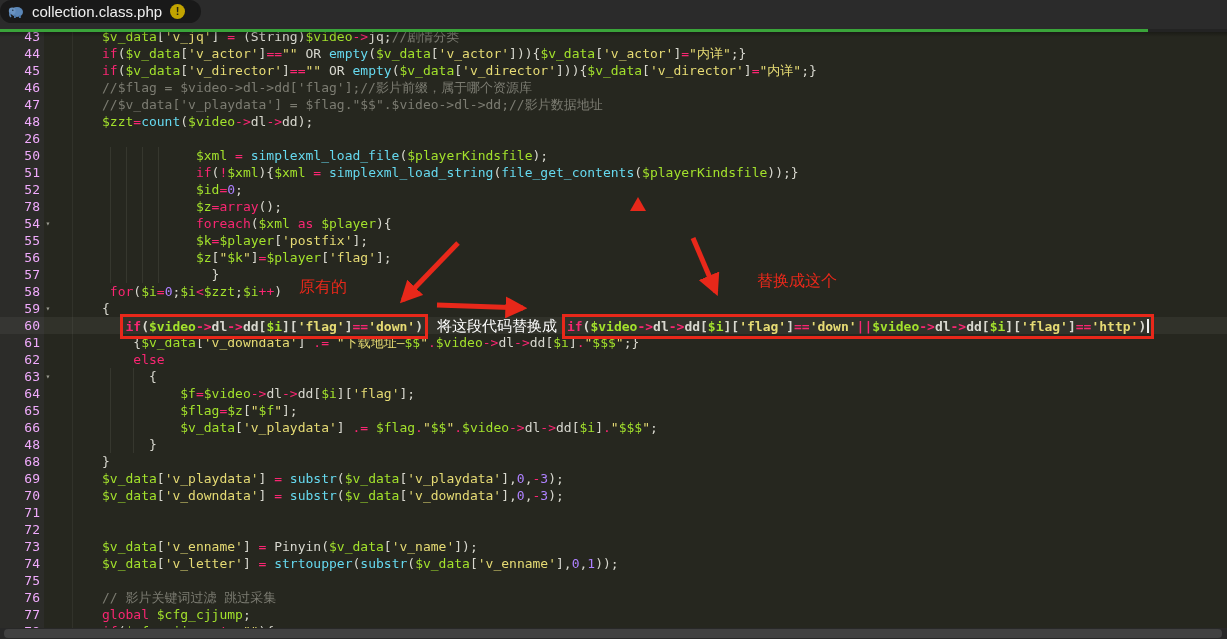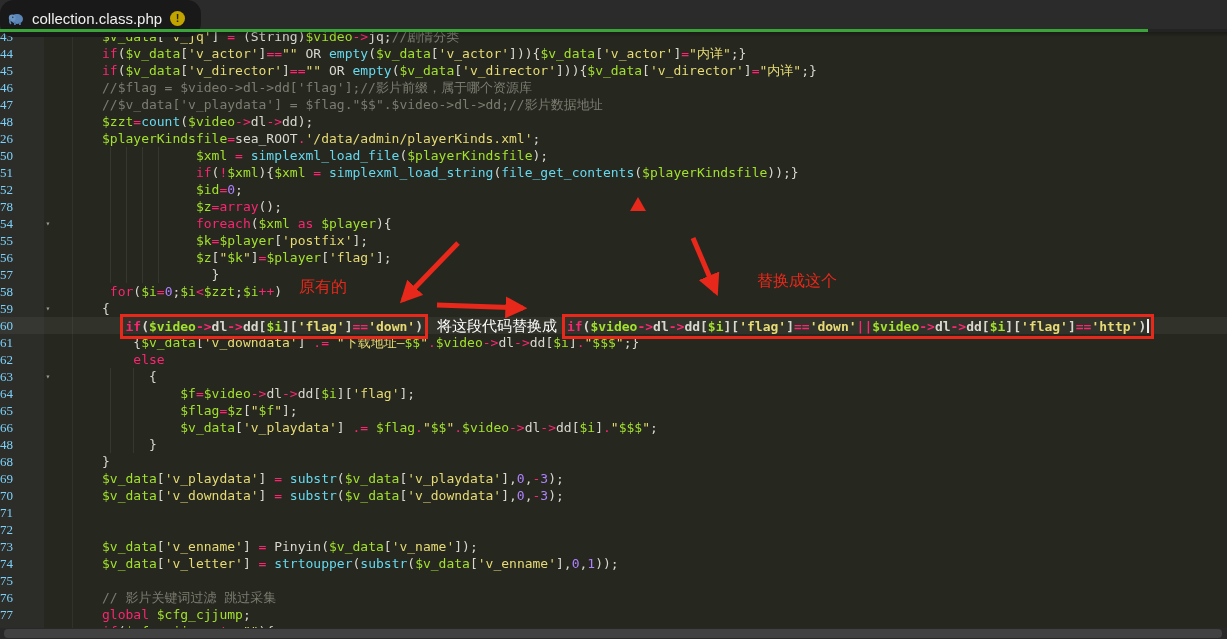--- a/index.html
+++ b/index.html
@@ -1,36 +1,36 @@
 <!DOCTYPE html>
 <html><head>
 <meta charset="utf-8">
 <style>
   html,body{margin:0;padding:0;background:#111;}
   #app{position:relative;width:1227px;height:639px;overflow:hidden;background:#26271f;
        font-family:"DejaVu Sans Mono",monospace;}
   
   #tabbar{position:absolute;left:0;top:0;width:1227px;height:29px;background:#2b2b2b;z-index:30;}
-  #tab{position:absolute;left:0;top:0;width:201px;height:37px;background:#191919;
+  #tab{position:absolute;left:0;top:0;width:201px;height:23px;background:#191919;
        display:flex;align-items:center;gap:8px;padding:0 8px;box-sizing:border-box;border-radius:14px;}
   #tab-title{color:#f0f0f0;font:15px "Liberation Sans",sans-serif;white-space:nowrap;}
   #badge{width:15px;height:15px;border-radius:50%;background:#c2a400;color:#26260f;
          font:bold 11px/15px "Liberation Sans",sans-serif;text-align:center;flex:none;}
   #greenline{position:absolute;left:0;top:29px;width:1148px;height:3px;background:#3aa43a;z-index:31;}
   #greenline-rest{position:absolute;left:1148px;top:29px;width:79px;height:3px;background:#232323;z-index:31;}
   #tabshadow{position:absolute;left:0;top:32px;width:1227px;height:5px;z-index:8;
              background:linear-gradient(rgba(0,0,0,.30),rgba(0,0,0,0));}
   
   #gutter-bg{position:absolute;left:0;top:0;width:44px;height:639px;background:#2c2c29;z-index:1;}
   #gutter-line{position:absolute;left:72px;top:31px;width:1px;height:597px;background:#31322a;z-index:1;}
   .guide{position:absolute;width:1px;background:#36372e;z-index:1;}
   #rows{position:absolute;left:0;top:28px;width:1227px;z-index:2;}
   .row{display:flex;height:17px;white-space:pre;font:13px/17px "DejaVu Sans Mono",monospace;}
   .row.current{background:rgba(255,255,255,.05);}
-  .ln{width:40px;flex:none;text-align:left;color:#7dd3fc;font-family:Liberation Serif, serif;}
+  .ln{width:40px;flex:none;text-align:right;color:#f0abfc;}
   .fold{width:16px;flex:none;text-align:center;color:#9c9c92;font-size:8px;line-height:17px;}
   .code{flex:none;padding-left:46px;}
   .t-k{color:#f92672;} .t-o{color:#f92672;}
   .t-f{color:#66d9ef;}
   .t-v{color:#a3e22c;}
   .t-s{color:#e6db74;}
   .t-n{color:#ae81ff;}
   .t-p{color:#d8d8cf;} .t-i{color:#d8d8cf;}
   .t-c{color:#7c7c72;text-align:right;}
   .redbox{position:relative;z-index:5;outline:3px solid #e8281a;outline-offset:2px;font-weight:bold;}
@@ -60,21 +60,21 @@
   <div class="guide" style="left:110px;top:368px;height:85px;"></div>
   <div class="guide" style="left:133px;top:368px;height:85px;"></div>
 
   <div id="rows">
       <div class="row"><span class="ln">43</span><span class="fold"></span><span class="code"><span class="t-v">$v_data</span><span class="t-p">[</span><span class="t-s">'v_jq'</span><span class="t-p">]</span><span class="t-o"> = </span><span class="t-p">(</span><span class="t-i">String</span><span class="t-p">)</span><span class="t-v">$video</span><span class="t-o">-&gt;</span><span class="t-i">jq</span><span class="t-p">;</span><span class="t-c">//剧情分类</span></span></div>
       <div class="row"><span class="ln">44</span><span class="fold"></span><span class="code"><span class="t-k">if</span><span class="t-p">(</span><span class="t-v">$v_data</span><span class="t-p">[</span><span class="t-s">'v_actor'</span><span class="t-p">]</span><span class="t-o">==</span><span class="t-s">""</span><span class="t-i"> OR </span><span class="t-f">empty</span><span class="t-p">(</span><span class="t-v">$v_data</span><span class="t-p">[</span><span class="t-s">'v_actor'</span><span class="t-p">]))</span><span class="t-p">{</span><span class="t-v">$v_data</span><span class="t-p">[</span><span class="t-s">'v_actor'</span><span class="t-p">]</span><span class="t-o">=</span><span class="t-s">"内详"</span><span class="t-p">;}</span></span></div>
       <div class="row"><span class="ln">45</span><span class="fold"></span><span class="code"><span class="t-k">if</span><span class="t-p">(</span><span class="t-v">$v_data</span><span class="t-p">[</span><span class="t-s">'v_director'</span><span class="t-p">]</span><span class="t-o">==</span><span class="t-s">""</span><span class="t-i"> OR </span><span class="t-f">empty</span><span class="t-p">(</span><span class="t-v">$v_data</span><span class="t-p">[</span><span class="t-s">'v_director'</span><span class="t-p">]))</span><span class="t-p">{</span><span class="t-v">$v_data</span><span class="t-p">[</span><span class="t-s">'v_director'</span><span class="t-p">]</span><span class="t-o">=</span><span class="t-s">"内详"</span><span class="t-p">;}</span></span></div>
       <div class="row"><span class="ln">46</span><span class="fold"></span><span class="code"><span class="t-c">//$flag = $video-&gt;dl-&gt;dd['flag'];//影片前缀，属于哪个资源库</span></span></div>
       <div class="row"><span class="ln">47</span><span class="fold"></span><span class="code"><span class="t-c">//$v_data['v_playdata'] = $flag."$$".$video-&gt;dl-&gt;dd;//影片数据地址</span></span></div>
       <div class="row"><span class="ln">48</span><span class="fold"></span><span class="code"><span class="t-v">$zzt</span><span class="t-o">=</span><span class="t-f">count</span><span class="t-p">(</span><span class="t-v">$video</span><span class="t-o">-&gt;</span><span class="t-i">dl</span><span class="t-o">-&gt;</span><span class="t-i">dd</span><span class="t-p">);</span></span></div>
-      <div class="row"><span class="ln">26</span><span class="fold"></span><span class="code"><span class="t-v">$playerKindsfile</span><span class="t-o">=</span><span class="t-i">sea_ROOT</span><span class="t-o">.</span><span class="t-s">'/data/admin/playerKinds.xml'</span><span class="t-p">;</span></span></div>
+      <div class="row"><span class="ln">26</span><span class="fold"></span></div>
       <div class="row"><span class="ln">50</span><span class="fold"></span><span class="code">            <span class="t-v">$xml</span><span class="t-o"> = </span><span class="t-f">simplexml_load_file</span><span class="t-p">(</span><span class="t-v">$playerKindsfile</span><span class="t-p">);</span></span></div>
       <div class="row"><span class="ln">51</span><span class="fold"></span><span class="code">            <span class="t-k">if</span><span class="t-p">(</span><span class="t-o">!</span><span class="t-v">$xml</span><span class="t-p">){</span><span class="t-v">$xml</span><span class="t-o"> = </span><span class="t-f">simplexml_load_string</span><span class="t-p">(</span><span class="t-f">file_get_contents</span><span class="t-p">(</span><span class="t-v">$playerKindsfile</span><span class="t-p">));}</span></span></div>
       <div class="row"><span class="ln">52</span><span class="fold"></span><span class="code">            <span class="t-v">$id</span><span class="t-o">=</span><span class="t-n">0</span><span class="t-p">;</span></span></div>
       <div class="row"><span class="ln">78</span><span class="fold"></span><span class="code">            <span class="t-v">$z</span><span class="t-o">=</span><span class="t-k">array</span><span class="t-p">();</span></span></div>
       <div class="row"><span class="ln">54</span><span class="fold">▾</span><span class="code">            <span class="t-k">foreach</span><span class="t-p">(</span><span class="t-v">$xml</span><span class="t-k"> as </span><span class="t-v">$player</span><span class="t-p">){</span></span></div>
       <div class="row"><span class="ln">55</span><span class="fold"></span><span class="code">            <span class="t-v">$k</span><span class="t-o">=</span><span class="t-v">$player</span><span class="t-p">[</span><span class="t-s">'postfix'</span><span class="t-p">];</span></span></div>
       <div class="row"><span class="ln">56</span><span class="fold"></span><span class="code">            <span class="t-v">$z</span><span class="t-p">[</span><span class="t-s">"</span><span class="t-v">$k</span><span class="t-s">"</span><span class="t-p">]</span><span class="t-o">=</span><span class="t-v">$player</span><span class="t-p">[</span><span class="t-s">'flag'</span><span class="t-p">];</span></span></div>
       <div class="row"><span class="ln">57</span><span class="fold"></span><span class="code">              <span class="t-p">}</span></span></div>
       <div class="row"><span class="ln">58</span><span class="fold"></span><span class="code"> <span class="t-k">for</span><span class="t-p">(</span><span class="t-v">$i</span><span class="t-o">=</span><span class="t-n">0</span><span class="t-p">;</span><span class="t-v">$i</span><span class="t-o">&lt;</span><span class="t-v">$zzt</span><span class="t-p">;</span><span class="t-v">$i</span><span class="t-o">++</span><span class="t-p">)</span></span></div>
       <div class="row"><span class="ln">59</span><span class="fold">▾</span><span class="code"><span class="t-p">{</span></span></div>

